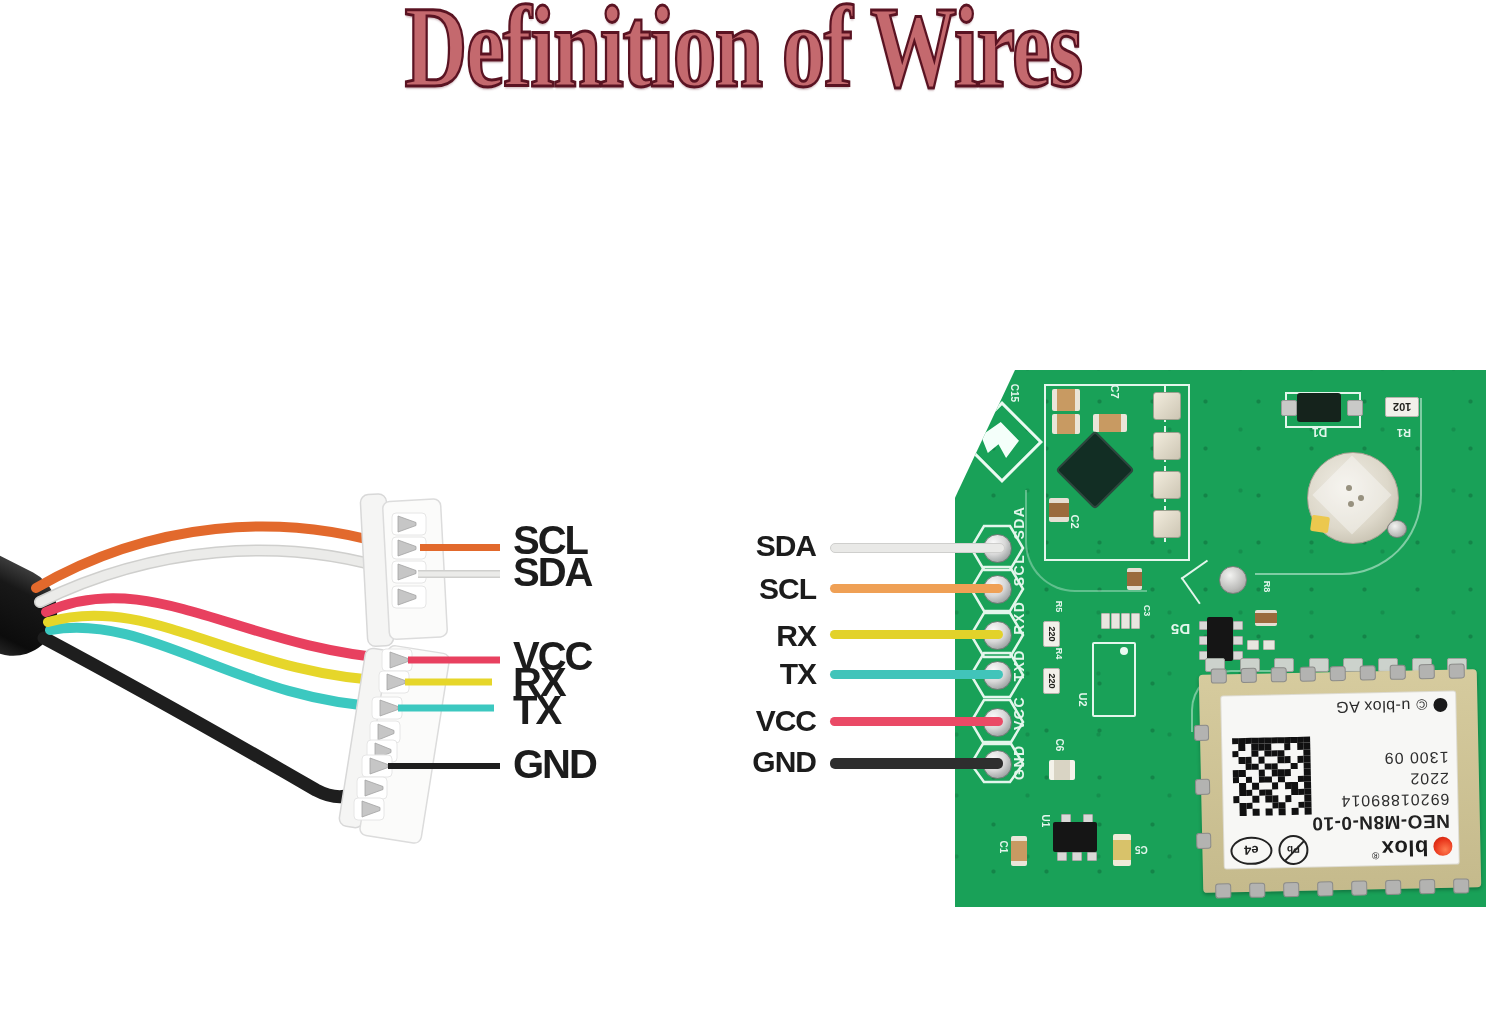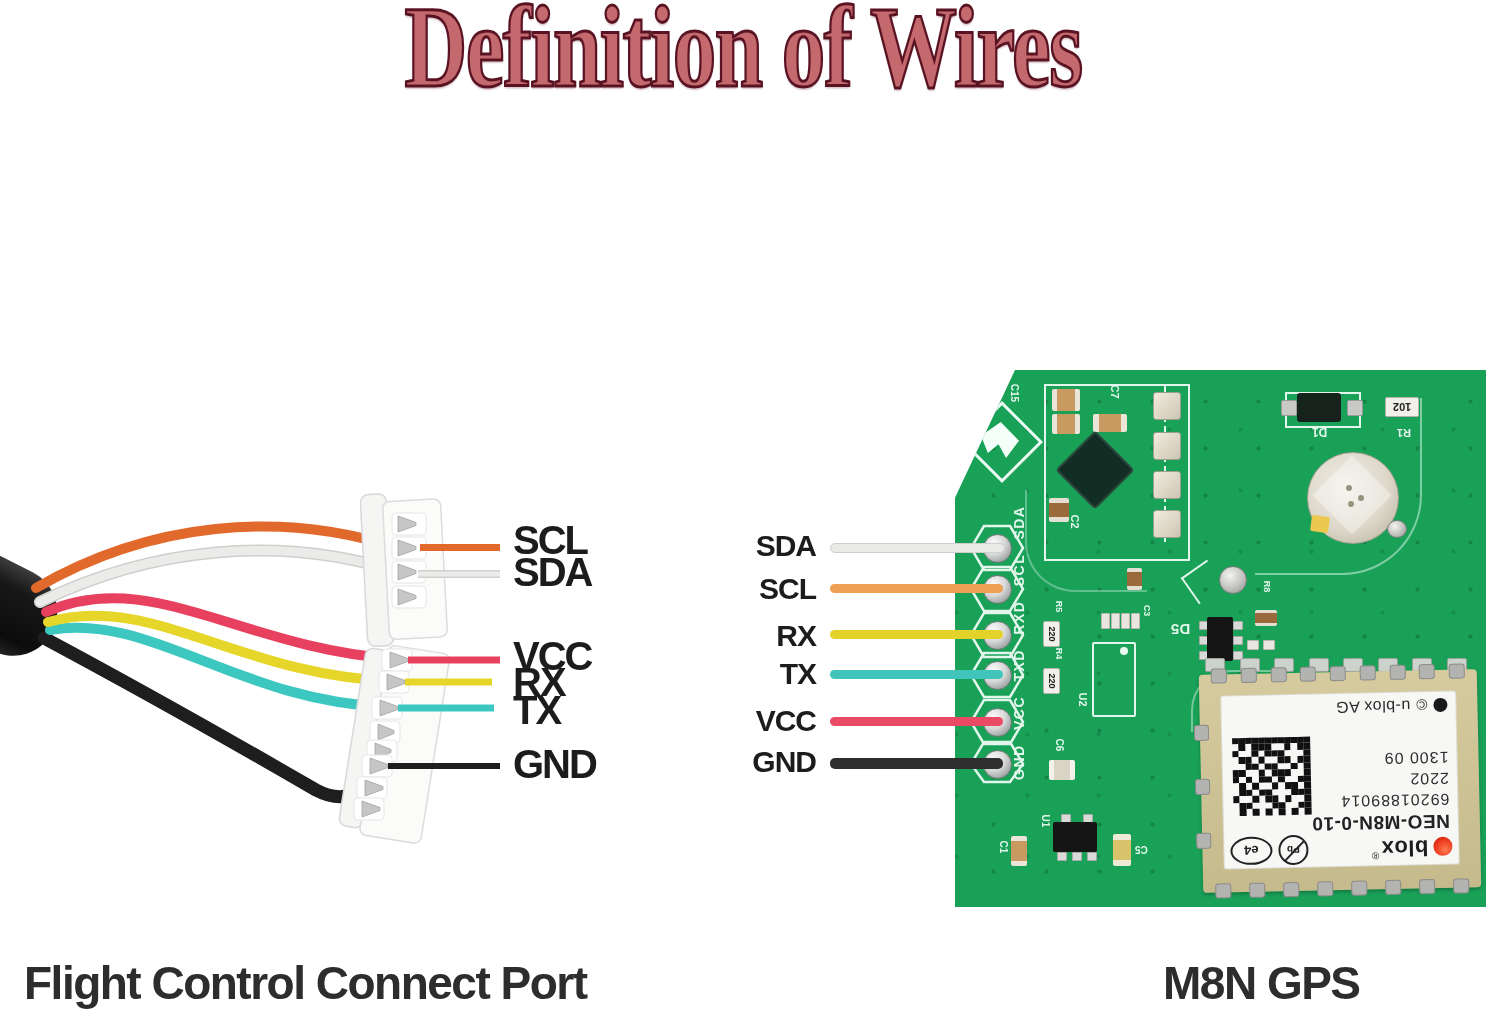--- a/index.html
+++ b/index.html
@@ -548,15 +548,13 @@
           </div>
         <div class="mod-bottom">
           <span class="blackdot"></span>
           <span class="copy">©</span>
           <span class="maker">u-blox AG</span>
         </div>
       </div>
     </div>
   </div>
 
-  <div class="caption left">Flight Control Connect Port</div>
-  <div class="caption right">M8N GPS</div>
 </div>
 
 </body></html>

